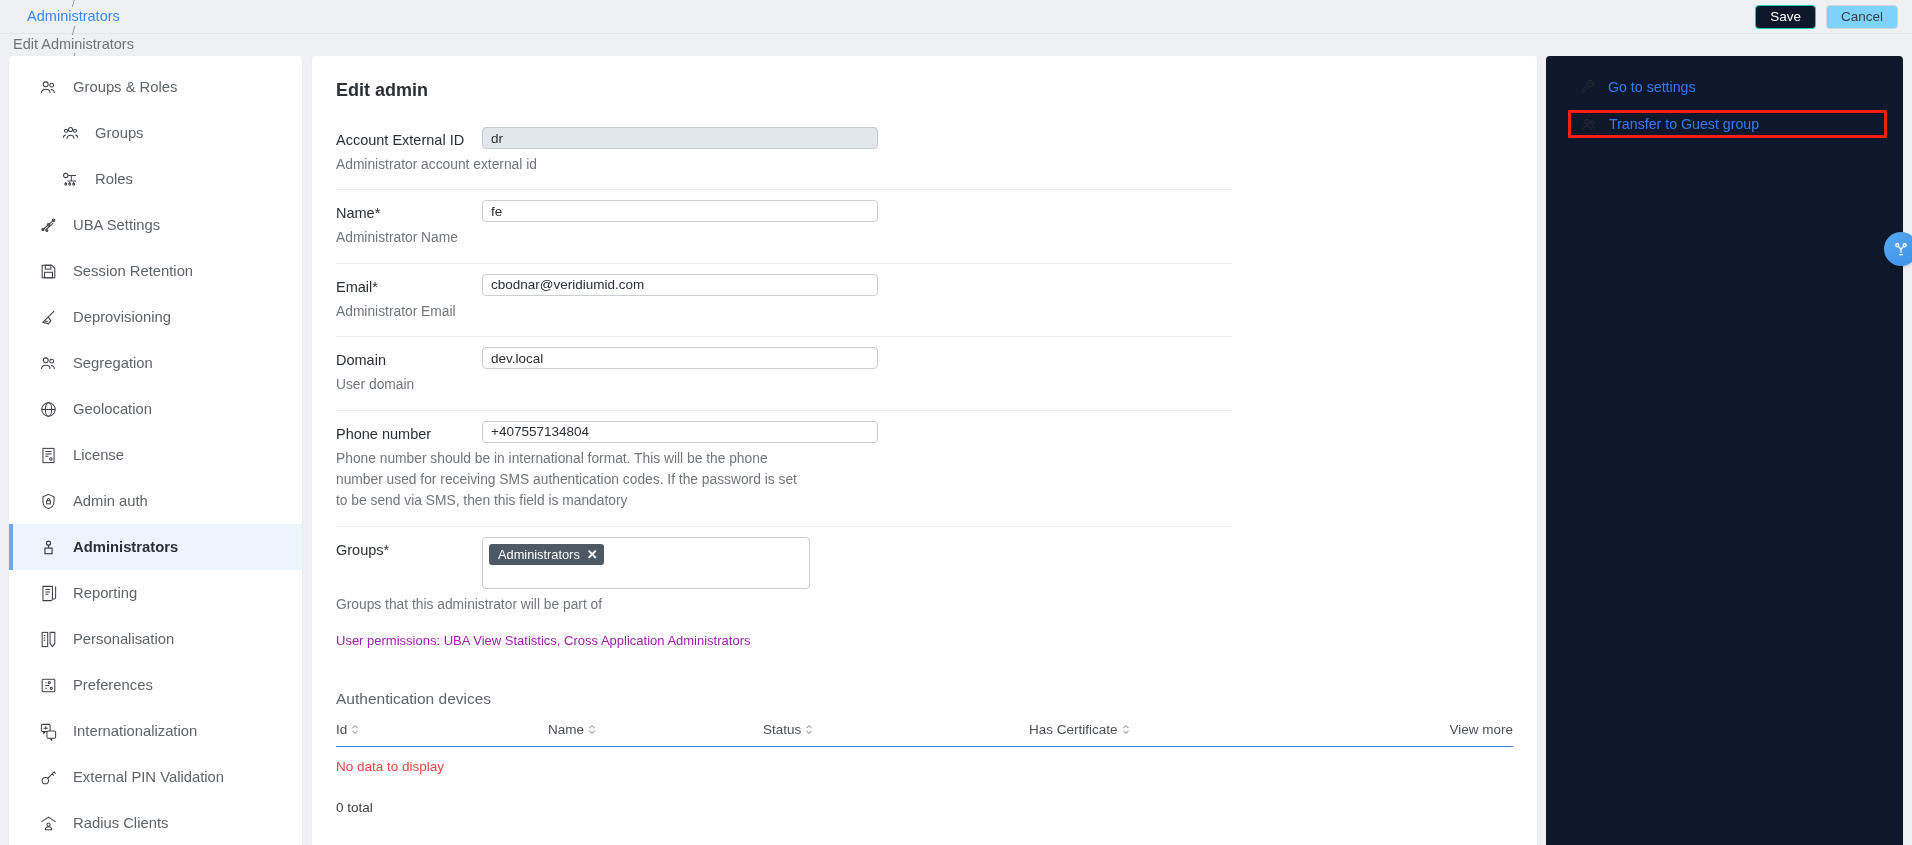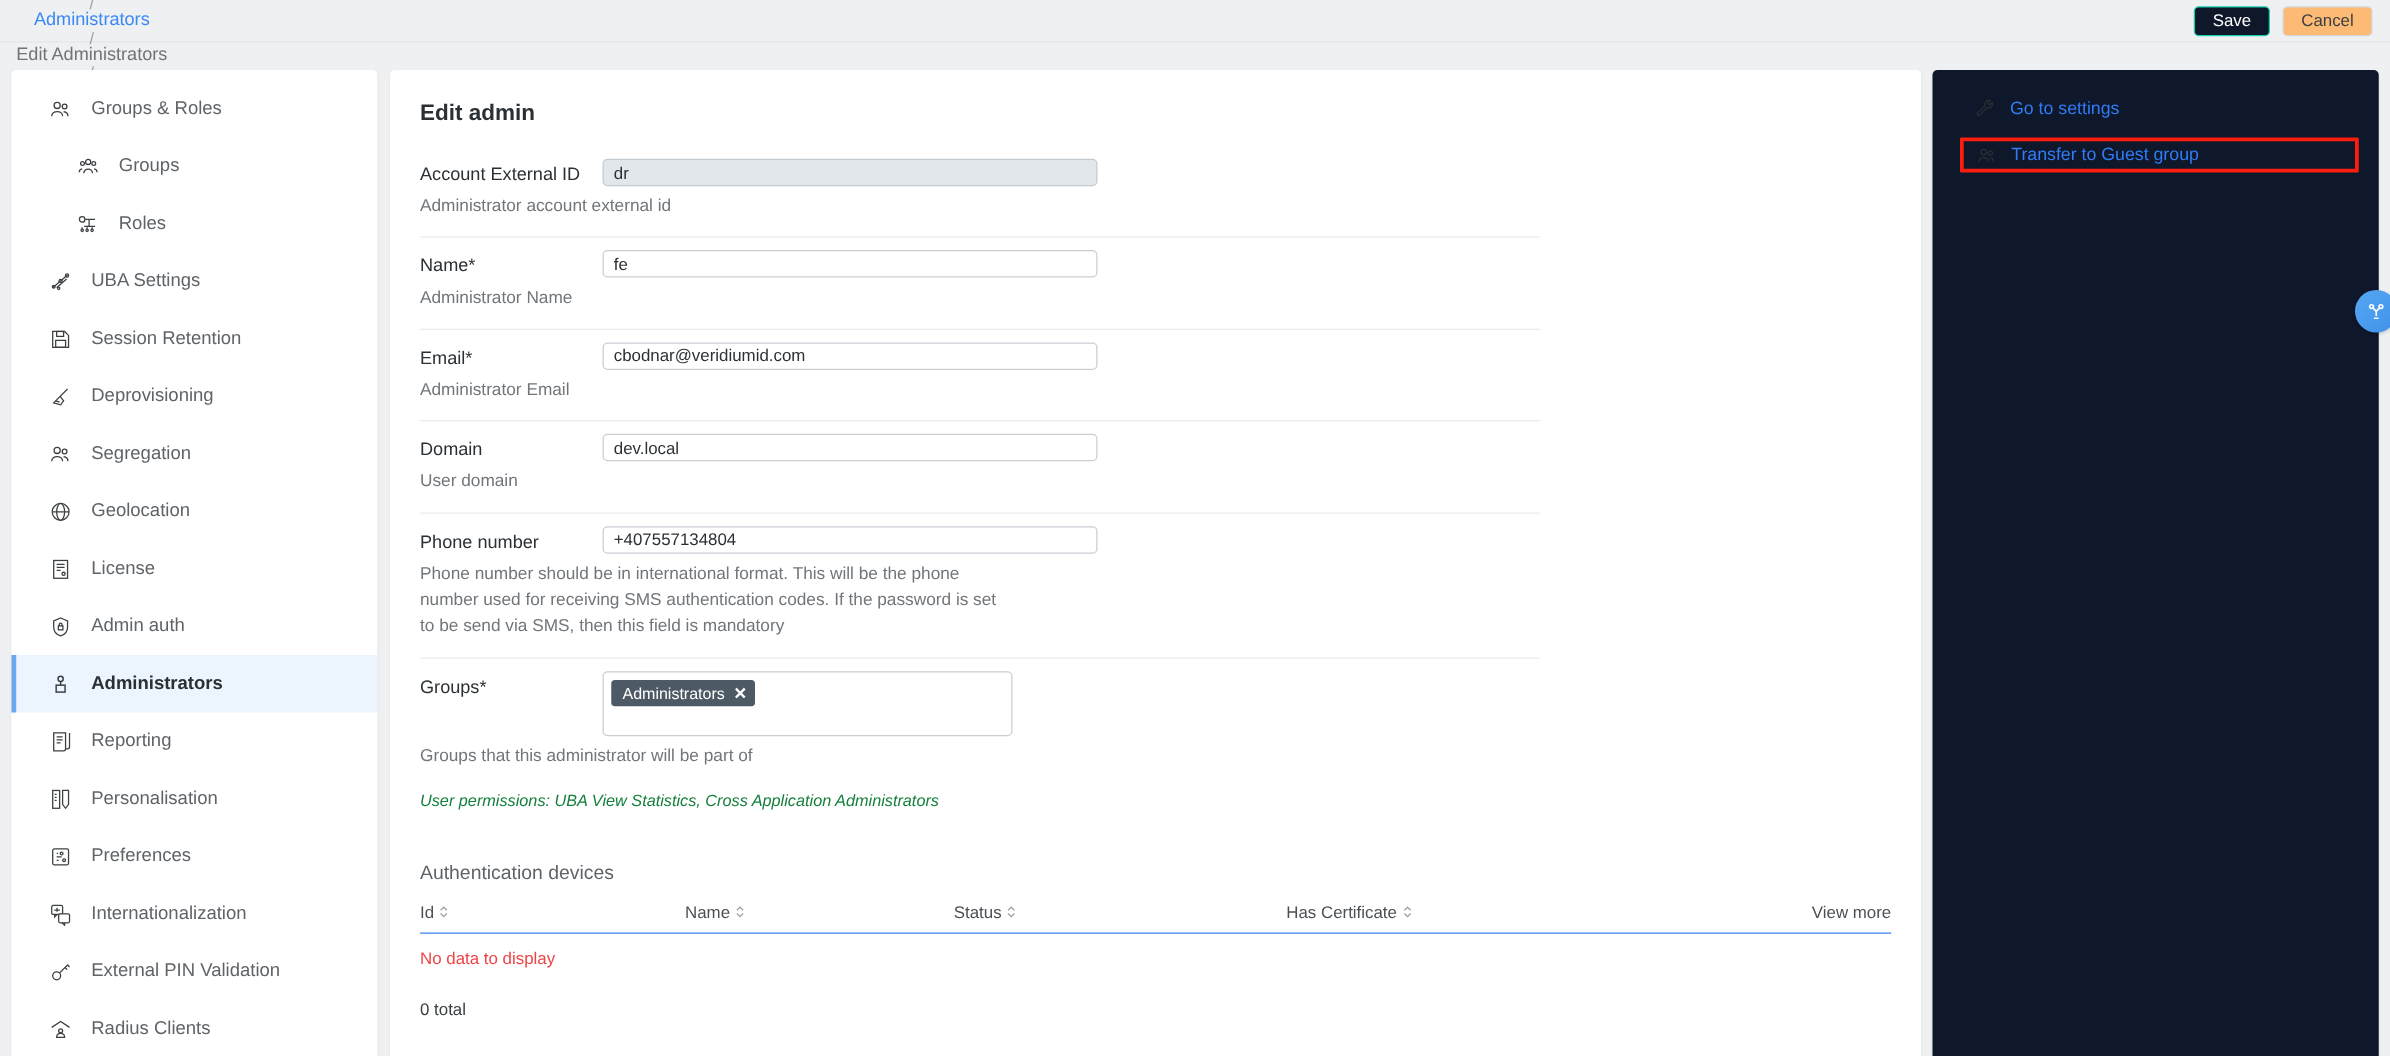--- a/index.html
+++ b/index.html
@@ -41,21 +41,21 @@
     font-size: 13.5px;
     height: 24px;
     padding: 0 14px;
     border-radius: 4px;
     display: inline-flex; align-items: center; justify-content: center;
     cursor: pointer;
     border: 1px solid transparent;
     line-height: 1;
   }
   .btn-save { background: #0f172a; color: #ffffff; border-color: #18cfae; }
-  .btn-cancel { background: #fdba74; color: #3c4043; border-color: #d3d7db; }
+  .btn-cancel { background: #7dd3fc; color: #3c4043; border-color: #d3d7db; }
 
   
   .layout {
     position: absolute; left: 0; top: 50px;
     width: 1912px; height: 811px;
   }
 
   
   .sidebar {
     position: absolute; left: 9px; top: 6px;
@@ -156,22 +156,21 @@
     font-size: 12.8px;
     border-radius: 3px;
     height: 21px;
     padding: 0 6px 0 9px;
     display: inline-flex; align-items: center; gap: 7px;
     cursor: pointer;
   }
   .chip-x { font-size: 13px; line-height: 1; font-weight: bold; }
 
   .perm-note {
-    font-size: 13px; color: #15803d;
-    font-style: italic;
+    font-size: 13px; color: #a21caf;
     padding: 18px 0 0 0;
   }
 
   .section-title {
     font-size: 15.5px; color: #5f6469;
     padding: 28px 0 0 24px;
   }
 
   .table { padding: 14px 24px 0 24px; }
   .t-head {

